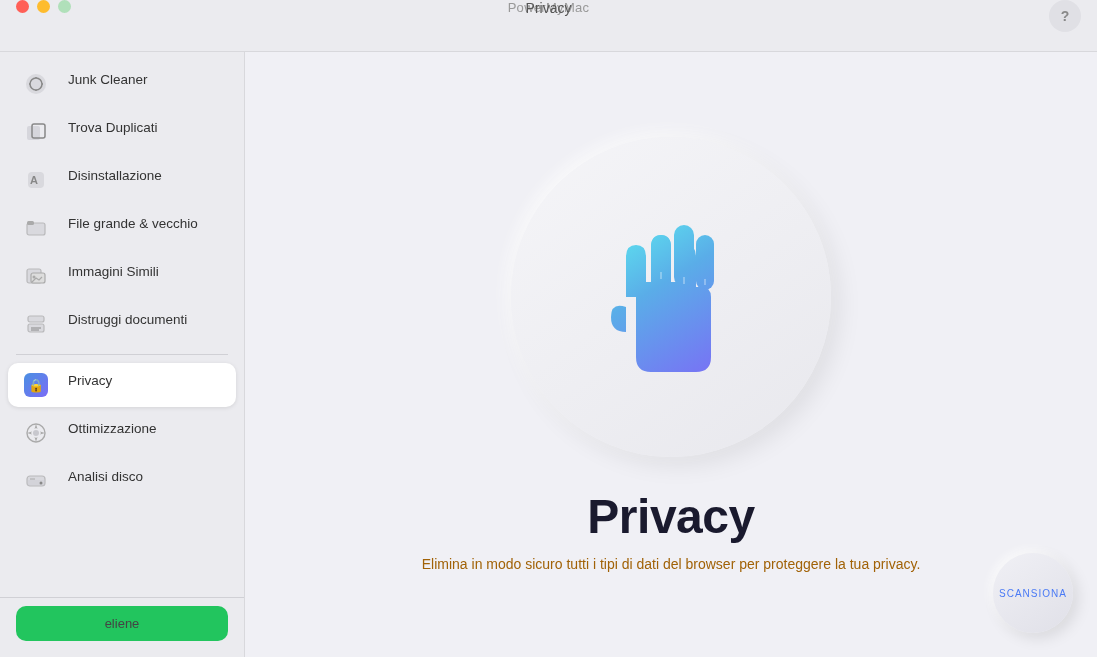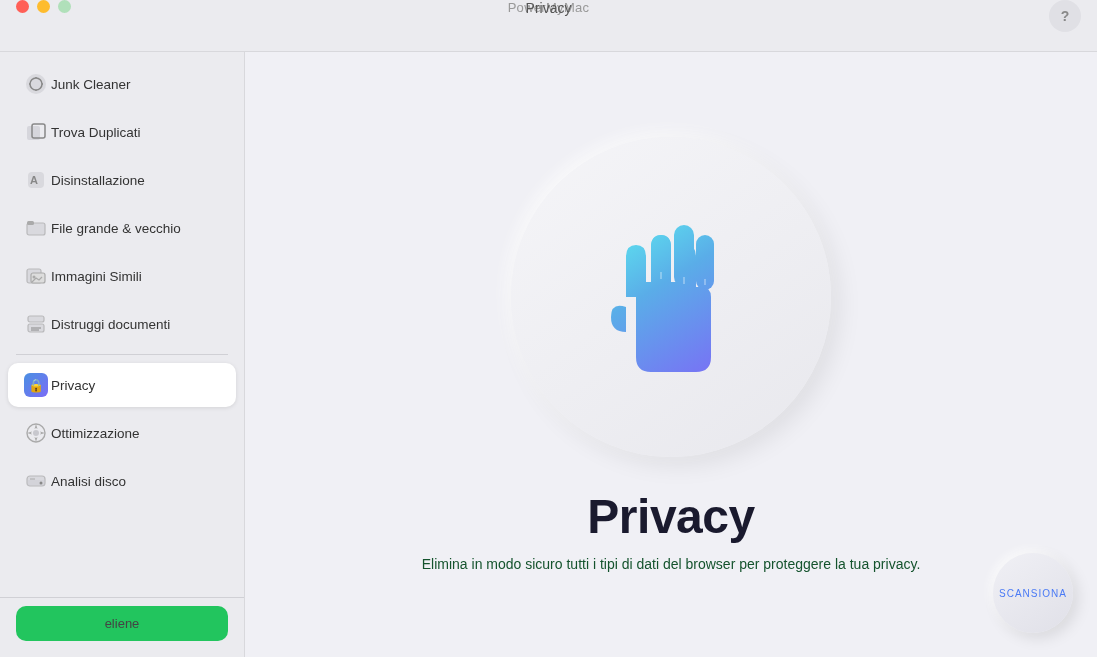--- a/index.html
+++ b/index.html
@@ -90,26 +90,25 @@
       background: #ebebef;
       display: flex;
       flex-direction: column;
       padding: 8px 0;
       flex-shrink: 0;
       border-right: 1px solid #d8d8dc;
     }
 
     .sidebar-item {
       display: flex;
-      align-items: center;
       padding: 10px 16px;
       cursor: pointer;
       border-radius: 10px;
       margin: 2px 8px;
-      gap: 3px;
+      gap: 20px;
       transition: background 0.1s;
     }
 
     .sidebar-item.active {
       background: white;
       box-shadow: 0 1px 4px rgba(0,0,0,0.1);
     }
 
     .sidebar-icon {
       width: 24px;
@@ -190,21 +189,21 @@
     .privacy-title {
       font-size: 48px;
       font-weight: 800;
       color: #1a1a2e;
       margin-bottom: 12px;
       letter-spacing: -0.5px;
     }
 
     .privacy-desc {
       font-size: 14px;
-      color: #14532d;
+      color: #a16207;
       text-align: center;
       max-width: 500px;
     }
 
     
     .scan-btn-wrapper {
       position: absolute;
       bottom: 24px;
       right: 24px;
     }

